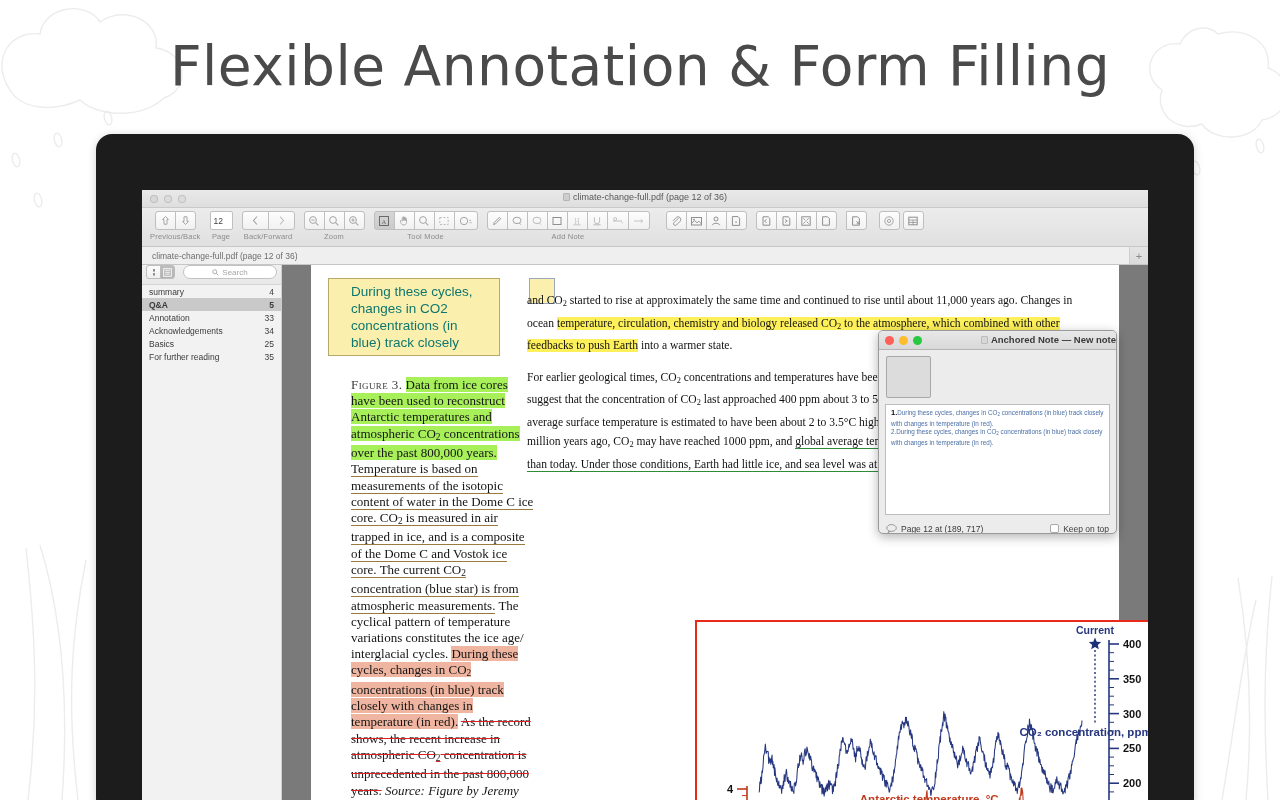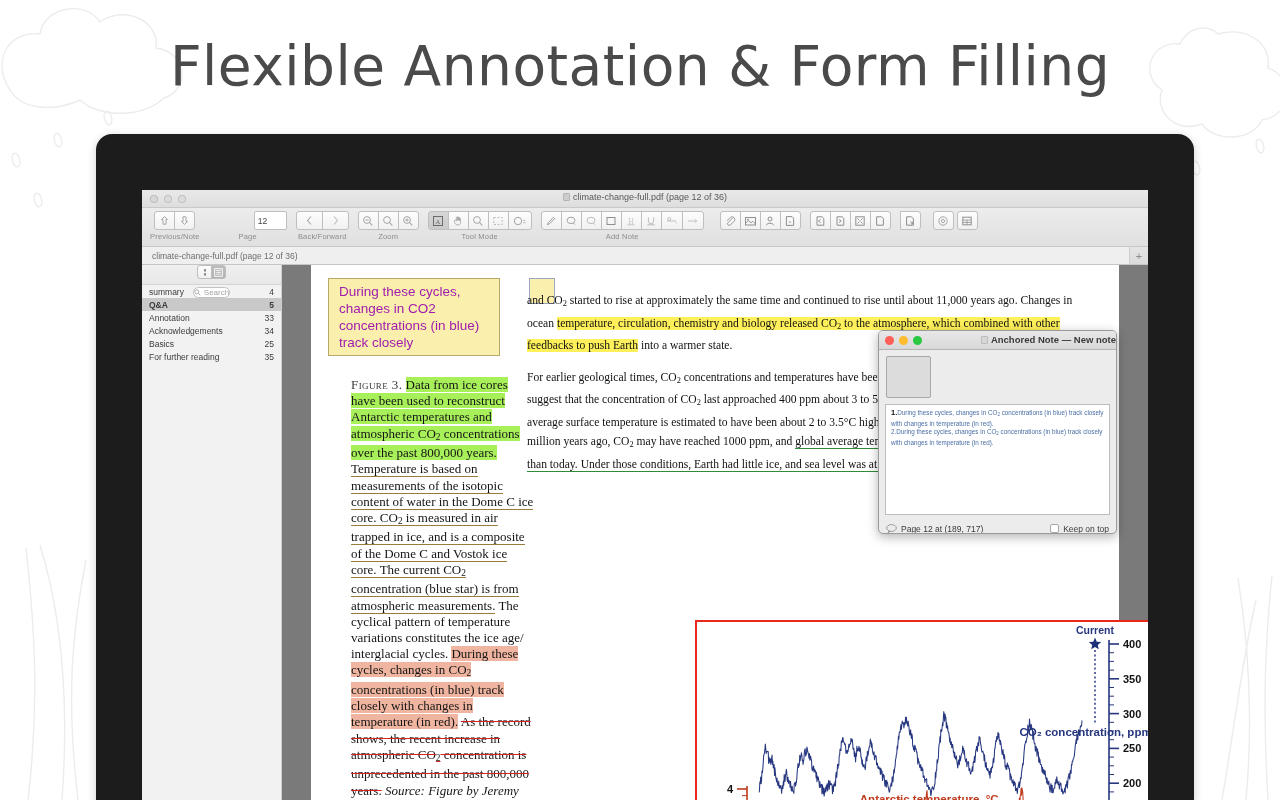--- a/index.html
+++ b/index.html
@@ -63,24 +63,23 @@
     display:flex; align-items:center; justify-content:center;
     margin-left:-1px; color:#9a9a9a;
   }
   .tbtn:first-child{margin-left:0;border-radius:3px 0 0 3px;}
   .tbtn:last-child{border-radius:0 3px 3px 0;}
   .tbtn.single{border-radius:3px;margin-left:3px;}
   .tbtn.active{background:linear-gradient(#d6d6d6,#cbcbcb);color:#6a6a6a;}
   .tbtn svg{display:block}
   .tlabel { font-size:7.5px; color:#8c8c8c; margin-top:2px; letter-spacing:.2px;}
   .pagefield{
-    width:33px;height:19px;border:1px solid #bfbfbf;border-radius:2px;
+    width:23px;height:19px;border:1px solid #bfbfbf;border-radius:2px;
     background:#fff;font-size:8.5px;color:#444;display:flex;align-items:center;
     padding-left:3px;
-    margin-left:45px;
   }
   .tsep{width:7px}
 
   
   .tabbar{
     height:18px;background:linear-gradient(#e4e4e4,#dcdcdc);
     border-bottom:1px solid #c6c6c6;display:flex;align-items:stretch;
   }
   .tab{
     flex:1;background:#efefef;border-right:1px solid #cfcfcf;
@@ -89,22 +88,22 @@
   }
   .tabplus{width:18px;display:flex;align-items:center;justify-content:center;
     font-size:11px;color:#8b8b8b;}
 
   
   .content{display:flex;height:calc(624px - 18px - 39px - 18px);}
   .sidebar{
     width:140px;background:#f2f2f2;border-right:1px solid #cfcfcf;
     display:flex;flex-direction:column;
   }
-  .sbtop{height:20px;display:flex;align-items:center;padding:0 4px;gap:8px;
-    background:linear-gradient(#f0f0f0,#e8e8e8);border-bottom:1px solid #d4d4d4;flex-direction:column;}
+  .sbtop{height:20px;display:flex;padding:0 4px;gap:8px;
+    background:linear-gradient(#f0f0f0,#e8e8e8);border-bottom:1px solid #d4d4d4;}
   .sbtoggle{display:flex;}
   .sbt{width:15px;height:14px;border:1px solid #bdbdbd;background:linear-gradient(#fcfcfc,#f0f0f0);
     display:flex;align-items:center;justify-content:center;}
   .sbt:first-child{border-radius:3px 0 0 3px}
   .sbt:last-child{border-radius:0 3px 3px 0;margin-left:-1px;background:linear-gradient(#bdbdbd,#b2b2b2)}
   .search{
     flex:1;height:14px;border:1px solid #c2c2c2;border-radius:7px;background:#fff;
     display:flex;align-items:center;justify-content:center;gap:3px;
     font-size:8px;color:#a5a5a5;
   }
@@ -114,21 +113,21 @@
 
   
   .pagewrap{flex:1;background:#7a7a7a;display:flex;justify-content:center;overflow:hidden;}
   .page{width:808px;background:#fff;position:relative;font-family:"Liberation Serif",serif;}
 
   
   .freetext{
     position:absolute;left:17px;top:13px;width:172px;height:78px;
     background:#faefad;border:1px solid #b7a96a;
     font-family:"Liberation Sans",sans-serif;font-size:13.5px;line-height:17px;
-    color:#a21caf;padding:4px 10px;
+    color:#0f766e;padding:4px 22px;
   }
   .smallnote{
     position:absolute;left:218px;top:13px;width:26px;height:26px;
     background:#faefad;border:1px solid #9aa7bd;
   }
 
   
   .leftcol{position:absolute;left:17px;top:112px;width:184px;font-size:13px;line-height:16.2px;color:#141414;margin-left:23px;}
   .leftcol .fignum{font-variant:small-caps;letter-spacing:.4px;color:#3a3a3a;}
   .hl-green{background:#a8f05a;}
@@ -243,21 +242,21 @@
           <svg width="11" height="11" viewBox="0 0 11 11">
                 <path d="M5.5 1.5 L8.5 4.6 H7 V9.2 H4 V4.6 H2.5 Z" fill="none" stroke="#a6a6a6" stroke-width="1"></path>
               </svg>
         </div>
         <div class="tbtn">
           <svg width="11" height="11" viewBox="0 0 11 11">
                 <path d="M5.5 9.5 L2.5 6.4 H4 V1.8 H7 V6.4 H8.5 Z" fill="none" stroke="#a6a6a6" stroke-width="1"></path>
               </svg>
         </div>
       </div>
-      <div class="tlabel">Previous/Note</div>
+      <div class="tlabel">Previous/Back</div>
     </div>
 
     <div class="tgroup">
       <div class="tbtns">
         <div class="pagefield">12</div>
       </div>
       <div class="tlabel">Page</div>
     </div>
 
     <div class="tgroup">

